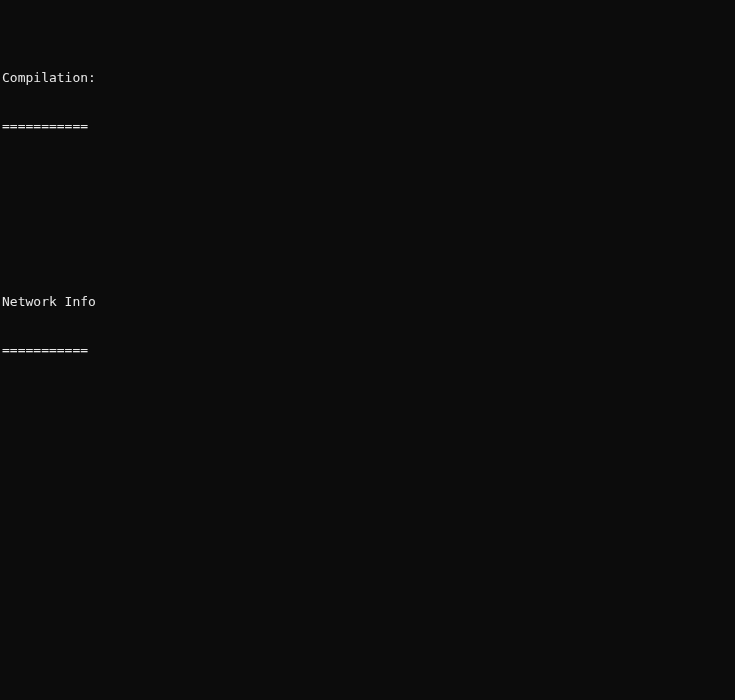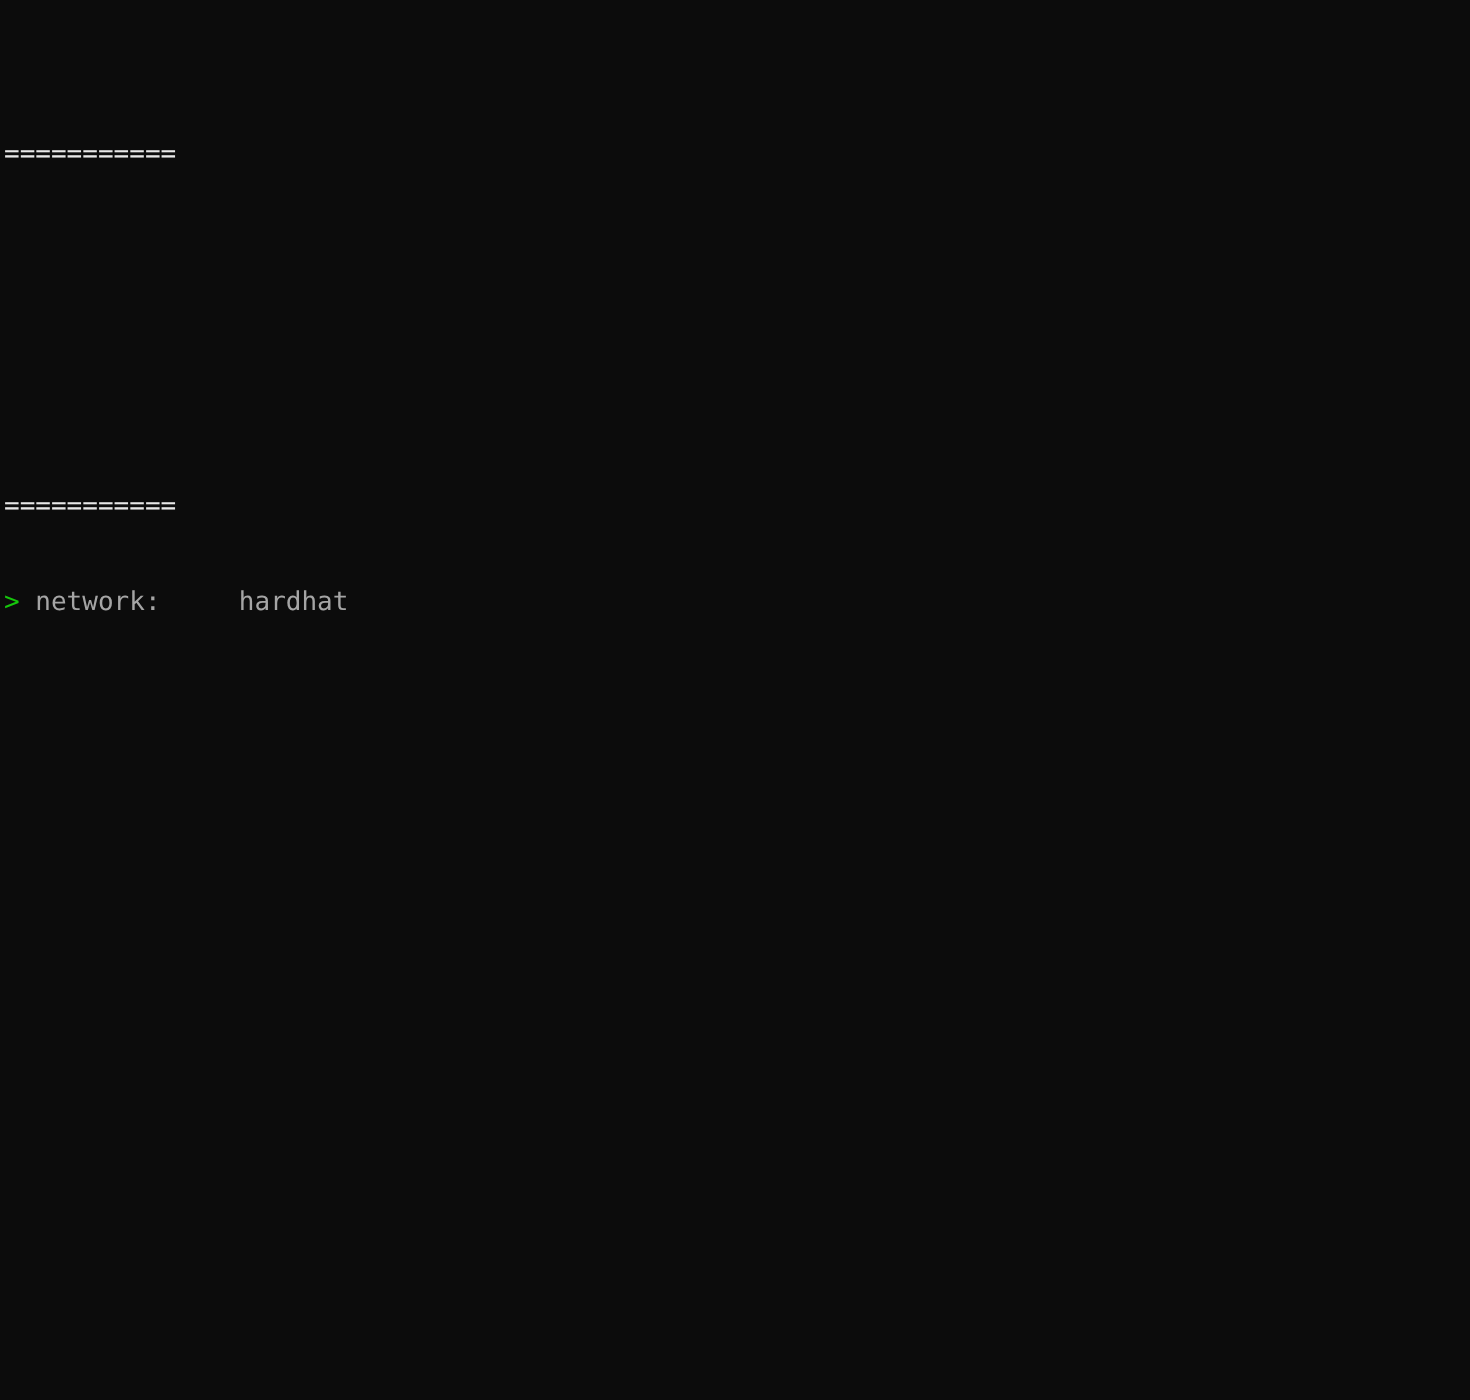--- a/index.html
+++ b/index.html
@@ -31,27 +31,28 @@
   .rule     { color: #e8e8e8; }
   .dim      { color: #a5a5a5; }
   .caret    { color: #16c60c; }
 </style>
 </head>
 <body>
 
 <div id="terminal">
 
   
+  <div class="line"><span class="hdr">Compilation:</span></div>
   <div class="line"><span class="rule">===========</span></div>
   <div class="blank"></div>
   <div class="blank"></div>
 
   
+  <div class="line"><span class="hdr">Network Info</span></div>
   <div class="line"><span class="rule">===========</span></div>
-  <div class="line"><span class="caret">&gt;</span><span class="dim"> </span><span class="dim">network:</span><span class="dim">     </span><span class="dim">hardhat</span></div>
 
   <div class="blank"></div>
   <div class="blank"></div>
   <div class="blank"></div>
 
   
   
   
 
   

